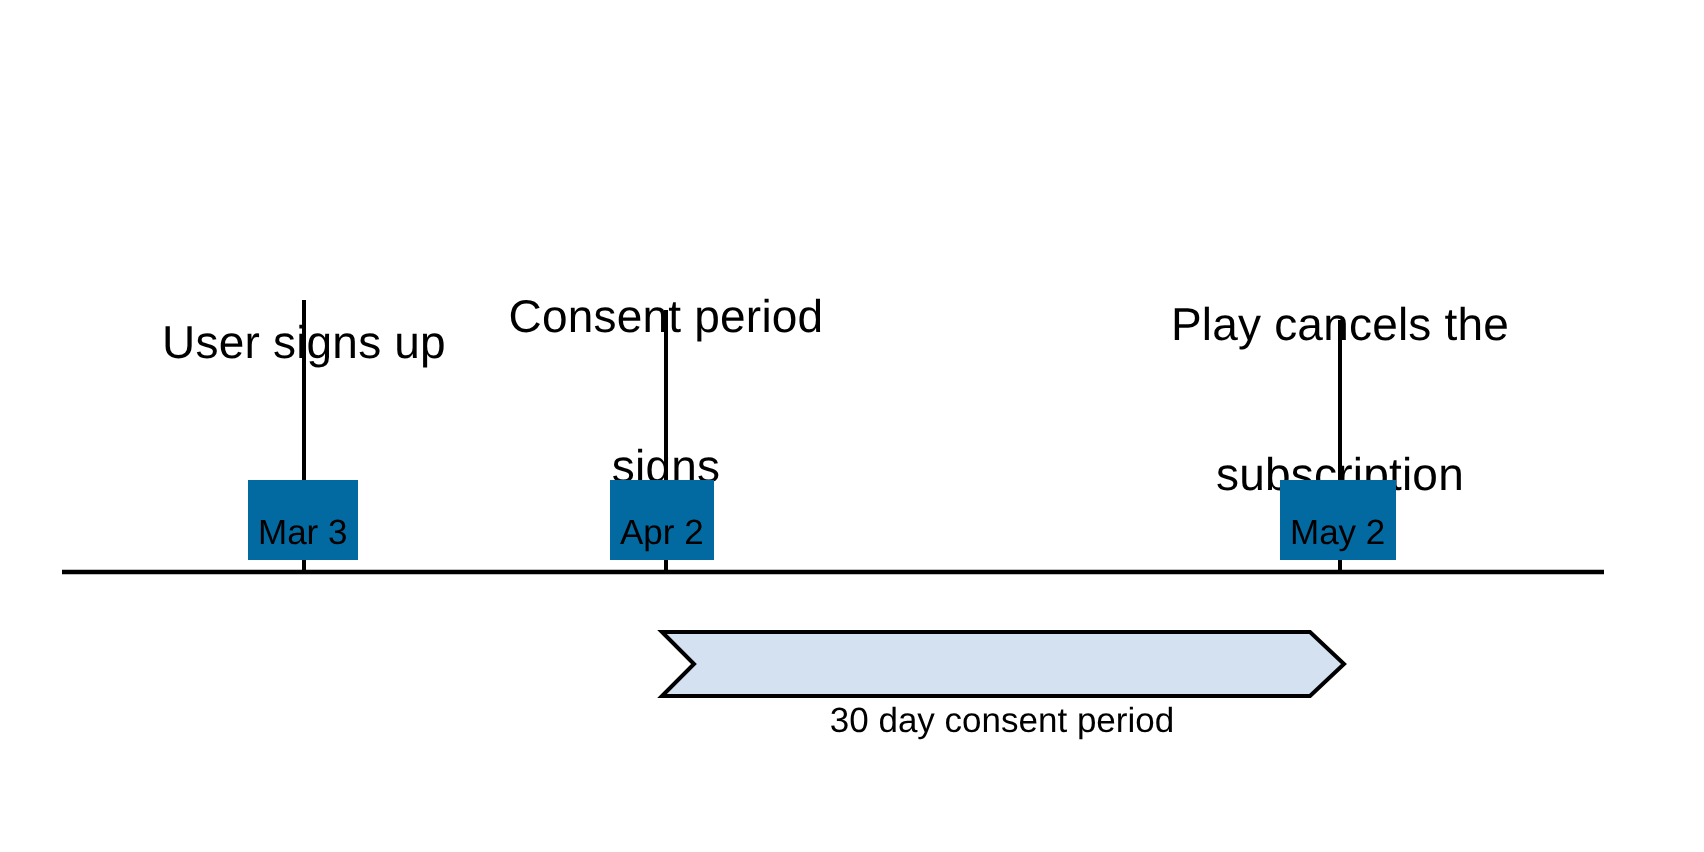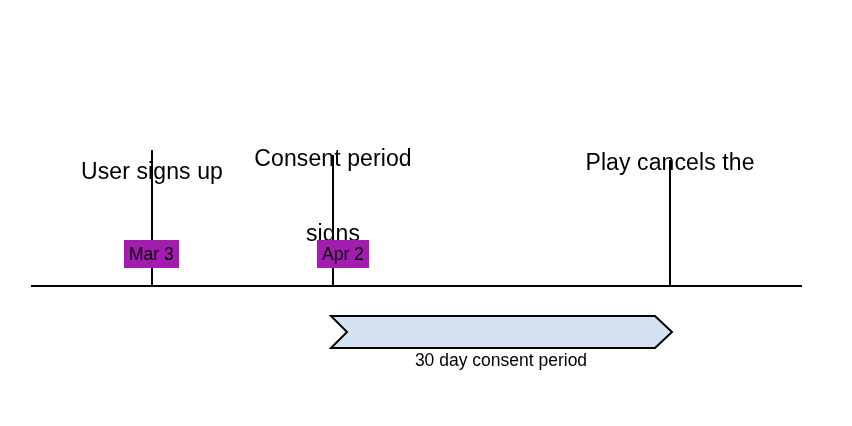--- a/index.html
+++ b/index.html
@@ -33,22 +33,22 @@
     line-height: 25px;
     color: #000000;
     white-space: pre;
     letter-spacing: 0.1px;
   }
   .date-chip {
     position: absolute;
     font-size: 17.5px;
     line-height: 24px;
     color: #000000;
-    background: #a21caf;
-    padding: 2px 5px 2px 5px;
+    background: #0369a1;
+    padding: 14px 5px 2px 5px;
     white-space: nowrap;
     text-align: center;
   }
   .banner-text {
     position: absolute;
     font-size: 17.5px;
     line-height: 20px;
     color: #000000;
     text-align: center;
     white-space: nowrap;
@@ -76,22 +76,24 @@
     <div>User signs up</div>
   </div>
 
   <div class="marker-label" style="left:233px; top:96px; width:200px;">
     <div>Consent period</div>
     <div>signs</div>
   </div>
 
   <div class="marker-label" style="left:570px; top:100px; width:200px;">
     <div>Play cancels the</div>
+    <div>subscription</div>
   </div>
 
   <div class="date-chip" style="left:124px; top:240px;">Mar 3</div>
 
-  <div class="date-chip" style="left:305px; top:240px;margin-left:12px;">Apr 2</div>
+  <div class="date-chip" style="left:305px; top:240px;">Apr 2</div>
 
+  <div class="date-chip" style="left:640px; top:240px;">May 2</div>
 
   <div class="banner-text" style="left:347px; top:322px; width:308px;margin-top:28px;">30 day consent period</div>
 
 </div>
 
 </body></html>

